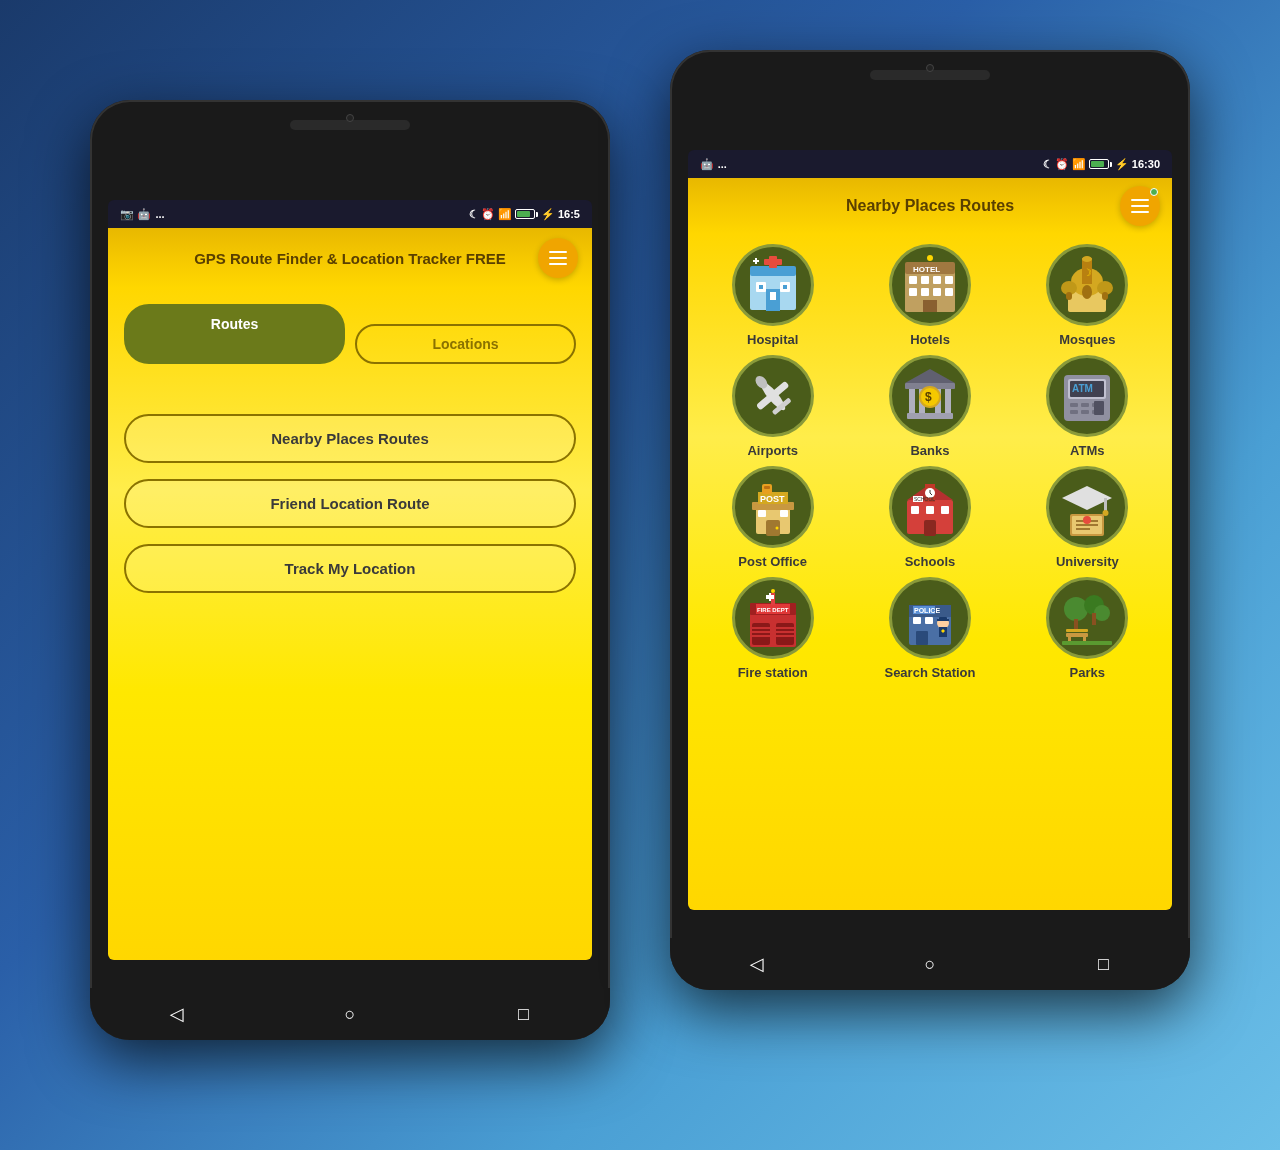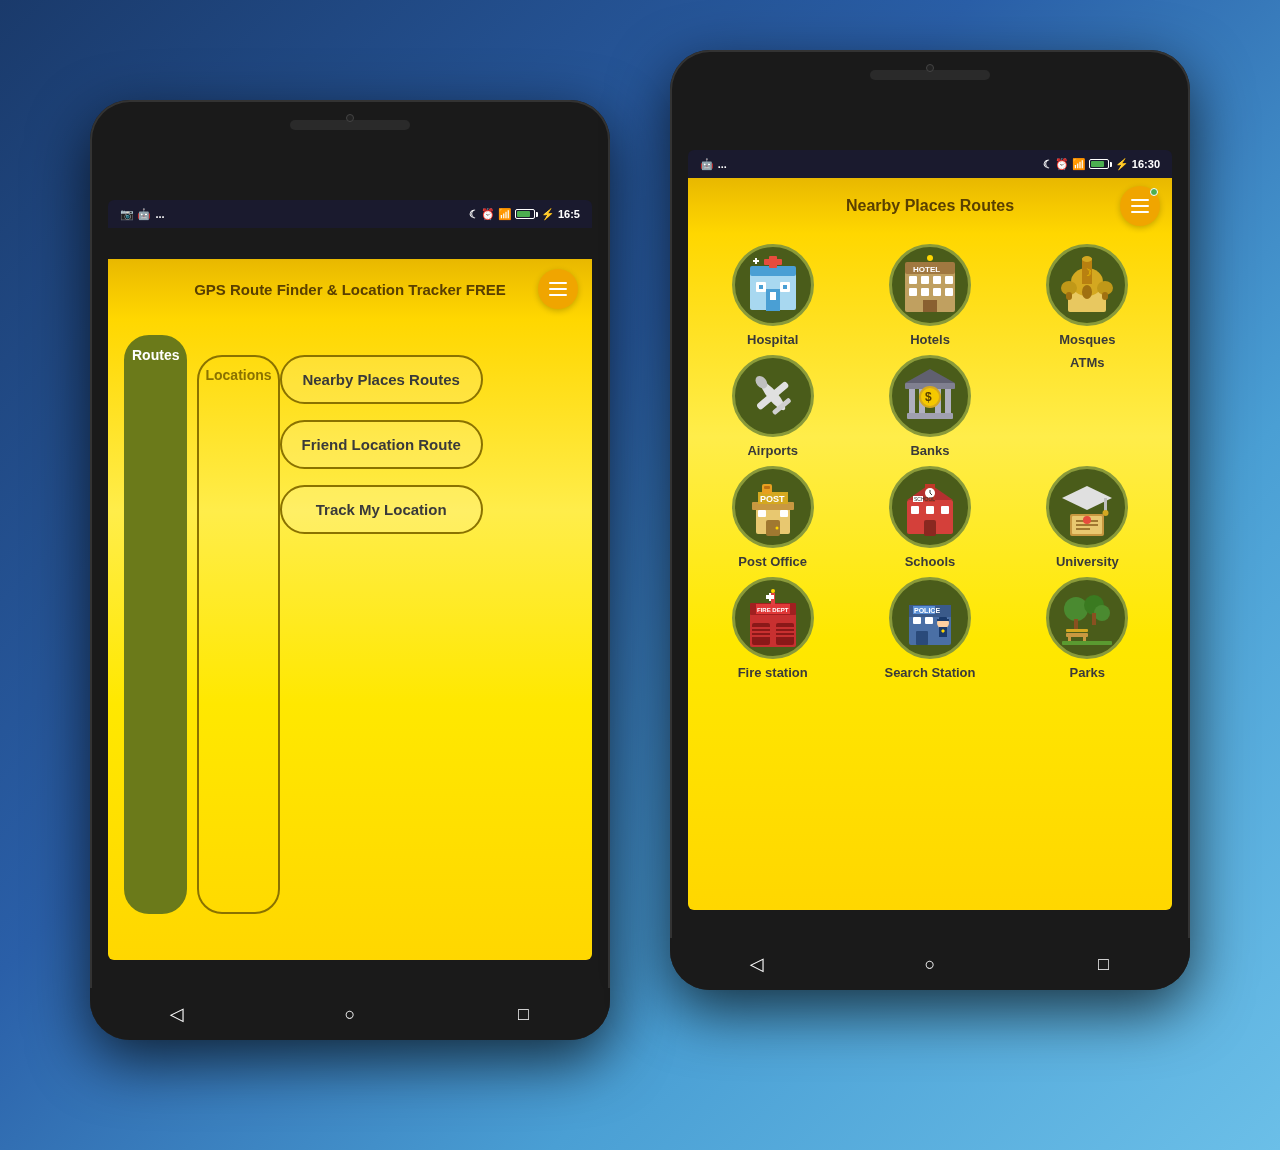--- a/index.html
+++ b/index.html
@@ -152,21 +152,20 @@
       border-radius: 0 1px 1px 0;
     }
 
     
     .app-header {
       background: linear-gradient(180deg, #e8b800 0%, #f5c800 50%, #ffd700 100%);
       padding: 10px 14px;
       display: flex;
       align-items: center;
       min-height: 56px;
-      margin-top: 31px;
     }
 
     .app-title {
       font-size: 15px;
       font-weight: 700;
       color: #5a4000;
       text-align: center;
       flex: 1;
     }
 
@@ -398,21 +397,21 @@
         <div style="width:40px"></div>
         <div class="app-title">GPS Route Finder &amp; Location Tracker FREE</div>
         <div class="menu-btn">
           <div class="hamburger-line"></div>
           <div class="hamburger-line"></div>
           <div class="hamburger-line"></div>
         </div>
       </div>
 
       <div class="screen-content">
-        <div class="app-content" style="display:flex;flex-direction:row;flex:1;">
+        <div class="app-content" style="display:flex;flex-direction:column;flex:1;">
 
           <div class="tab-row">
             <div class="tab-btn active">Routes</div>
             <div class="tab-btn inactive">Locations</div>
           </div>
 
           <div class="menu-list">
             <div class="menu-item">Nearby Places Routes</div>
             <div class="menu-item">Friend Location Route</div>
             <div class="menu-item">Track My Location</div>
@@ -559,20 +558,35 @@
                   <rect x="6" y="18" width="50" height="6" fill="#808090" rx="1"></rect>
                   <polygon points="6,18 31,4 56,18" fill="#606070"></polygon>
                   <circle cx="31" cy="32" r="10" fill="#f5c800" stroke="#d4a820" stroke-width="2"></circle>
                   <text x="26" y="36" font-size="12" fill="#5a4000" font-weight="bold">$</text>
                 </svg>
               </div>
               <span class="place-label">Banks</span>
             </div>
 
             <div class="place-item">
+              <div class="place-icon-circle">
+                <svg class="place-svg" viewBox="0 0 62 62">
+                  <rect x="8" y="10" width="46" height="46" fill="#9090a0" rx="4"></rect>
+                  <rect x="12" y="14" width="38" height="20" fill="#c0c0d0" rx="2"></rect>
+                  <rect x="14" y="16" width="34" height="16" fill="#404050" rx="1"></rect>
+                  <rect x="14" y="38" width="8" height="4" fill="#707080" rx="1"></rect>
+                  <rect x="25" y="38" width="8" height="4" fill="#707080" rx="1"></rect>
+                  <rect x="36" y="38" width="8" height="4" fill="#707080" rx="1"></rect>
+                  <rect x="14" y="45" width="8" height="4" fill="#707080" rx="1"></rect>
+                  <rect x="25" y="45" width="8" height="4" fill="#707080" rx="1"></rect>
+                  <rect x="36" y="45" width="8" height="4" fill="#707080" rx="1"></rect>
+                  <text x="16" y="27" font-size="10" fill="#4a9fd4" font-weight="bold">ATM</text>
+                  <rect x="38" y="36" width="10" height="14" fill="#505060" rx="1"></rect>
+                </svg>
+              </div>
               <span class="place-label">ATMs</span>
             </div>
 
             <div class="place-item">
               <div class="place-icon-circle">
                 <svg class="place-svg" viewBox="0 0 62 62">
 
                   <rect x="14" y="30" width="34" height="28" fill="#e8c870" rx="2"></rect>
 
                   <rect x="10" y="26" width="42" height="8" fill="#c89840" rx="1"></rect>

